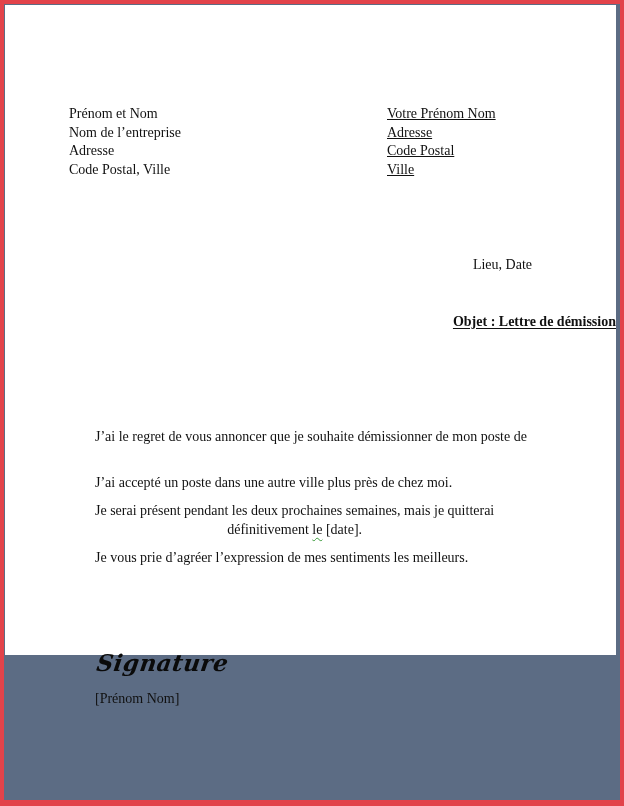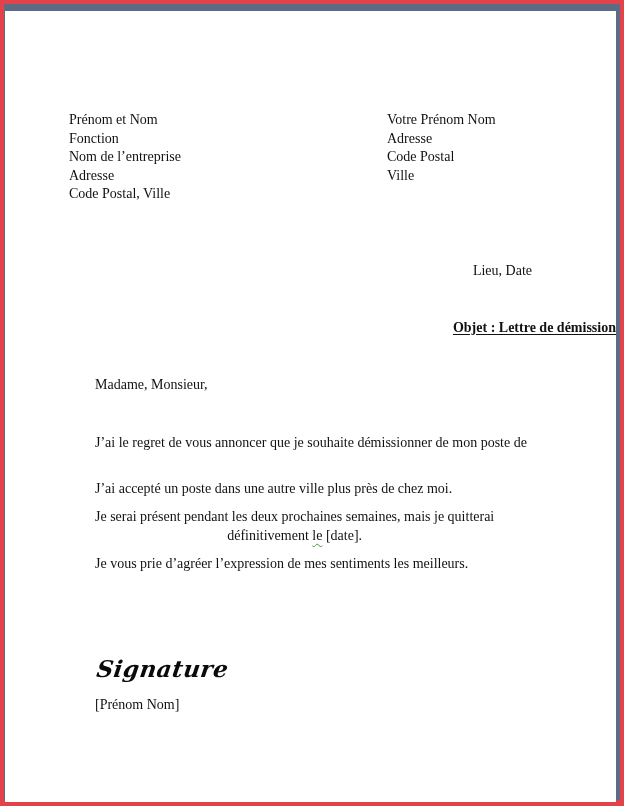--- a/index.html
+++ b/index.html
@@ -24,33 +24,33 @@
     }
     .frame-inner {
       position: absolute;
       left: 4px; top: 4px;
       width: 616px; height: 796px;
       box-sizing: border-box;
       background: #5c6c84;
     }
     .page {
       position: absolute;
-      left: 5px; top: 11px;
-      width: 611px; height: 791px;
+      left: 5px; top: 5px;
+      width: 611px; height: 650px;
       background: #ffffff;
     }
     .txt {
       position: absolute;
       font-size: 14px;
       line-height: 18.5px;
       white-space: nowrap;
     }
     .block div { height: 18.5px; }
     .sender { left: 64px; top: 100px; }
-    .recipient { left: 382px; top: 100px; }
+    .recipient { left: 382px; top: 100px; text-decoration: underline; }
     .place-date { right: 84px; top: 251px; }
     .subject {
       left: 0; width: 611px; top: 308px;
       text-align: right;
       font-weight: bold;
       text-decoration: underline;
       text-underline-offset: 2px;
     }
     .salutation { left: 90px; top: 365px; }
     .para { left: 90px; text-align: center; }
@@ -80,38 +80,36 @@
   </style>
 </head>
 <body>
 
 <div class="frame">
   <div class="frame-inner"></div>
   <div class="page">
 
     <div class="txt block sender">
       <div>Prénom et Nom</div>
-      <div>Fonction</div>
       <div>Nom de l’entreprise</div>
       <div>Adresse</div>
       <div>Code Postal, Ville</div>
     </div>
 
     <div class="txt block recipient">
       <div>Votre Prénom Nom</div>
       <div>Adresse</div>
       <div>Code Postal</div>
       <div>Ville</div>
     </div>
 
     <div class="txt place-date">Lieu, Date</div>
 
     <div class="txt subject">Objet : Lettre de démission</div>
 
-    <div class="txt salutation">Madame, Monsieur,</div>
 
     <div class="txt block para p1">
       <div>J’ai le regret de vous annoncer que je souhaite démissionner  de mon poste de</div>
     </div>
 
     <div class="txt para p2">J’ai accepté un poste dans une autre ville plus près de chez moi.</div>
 
     <div class="txt para p4">Je vous prie d’agréer l’expression de mes sentiments  les meilleurs.</div>
 
     <div class="txt block para p3">

